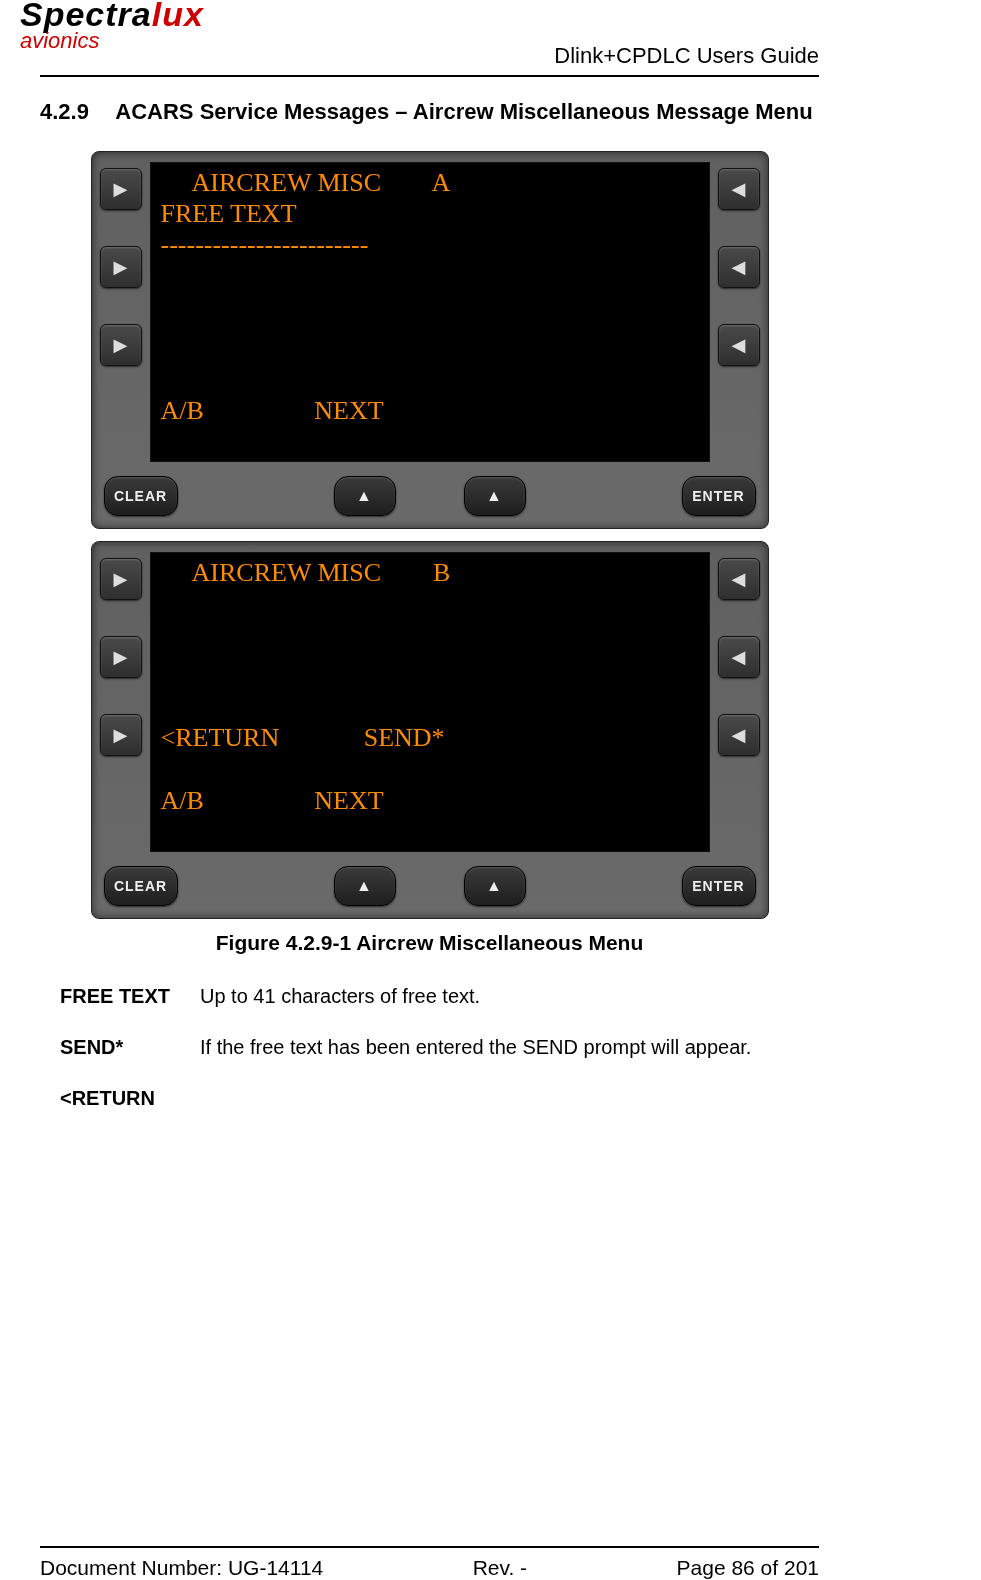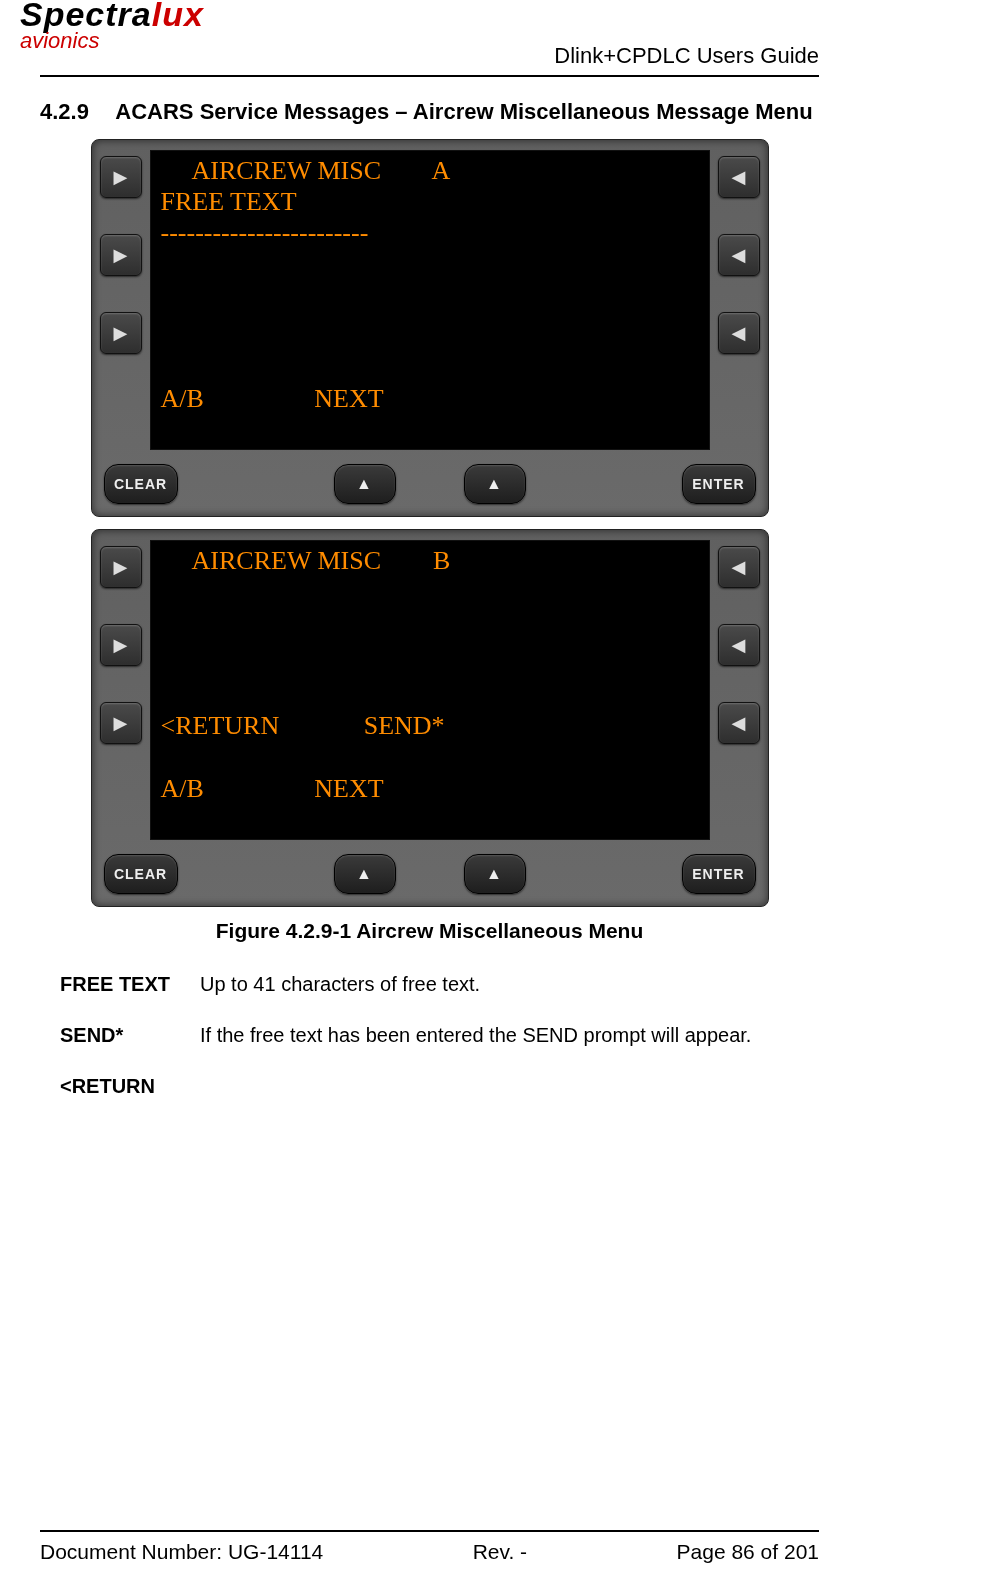--- a/index.html
+++ b/index.html
@@ -48,21 +48,21 @@
   }
   .doc-title {
     position: absolute;
     right: 0;
     bottom: 6px;
     font-size: 22px;
   }
   .section-heading {
     font-weight: bold;
     font-size: 22px;
-    margin: 14px 0 8px 0;
+    margin: 14px 0 20px 0;
   }
   .section-heading .num { display: inline-block; width: 70px; }
   .screens { text-align: center; }
   .device {
     display: inline-block;
     background: linear-gradient(#606060,#6a6a6a);
     border: 1px solid #222;
     border-radius: 8px;
     padding: 10px 8px 8px 8px;
     margin: 6px auto;
@@ -145,21 +145,20 @@
     margin: 10px 20px 0 20px;
     font-size: 20px;
   }
   .def-row { display: flex; margin-bottom: 28px; }
   .def-term { font-weight: bold; width: 140px; flex-shrink: 0; }
   .def-desc { flex: 1; }
   .content-fill { flex: 1; }
   .footer {
     border-top: 2px solid #000;
     padding-top: 8px;
-    padding-bottom: 16px;
     display: flex;
     justify-content: space-between;
     font-size: 21px;
   }
 </style>
 </head>
 <body>
 
 <div class="page">
   <div class="header-area">

